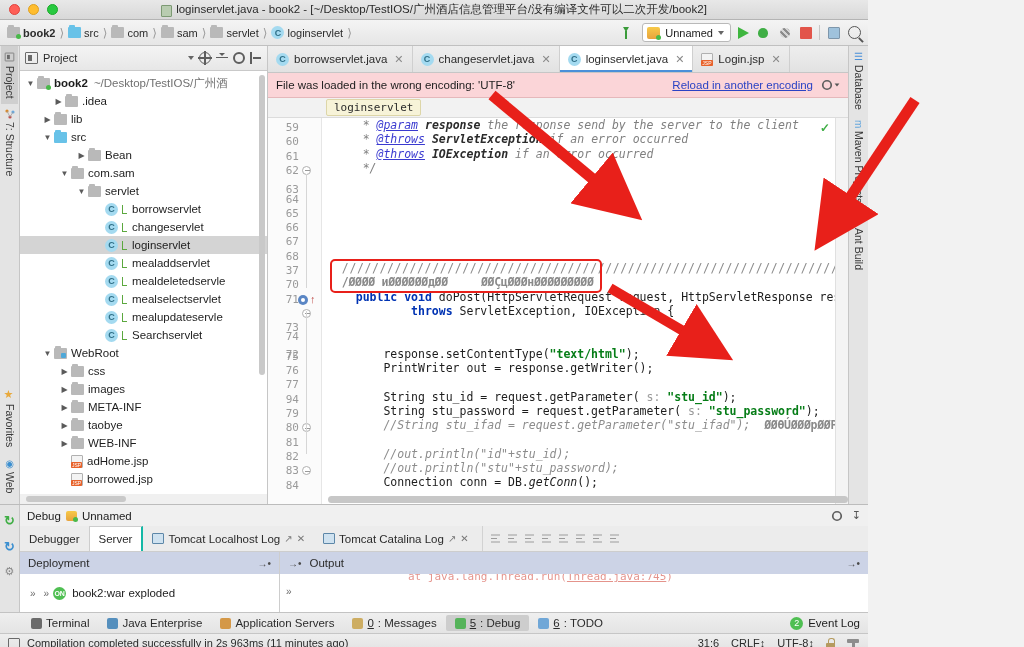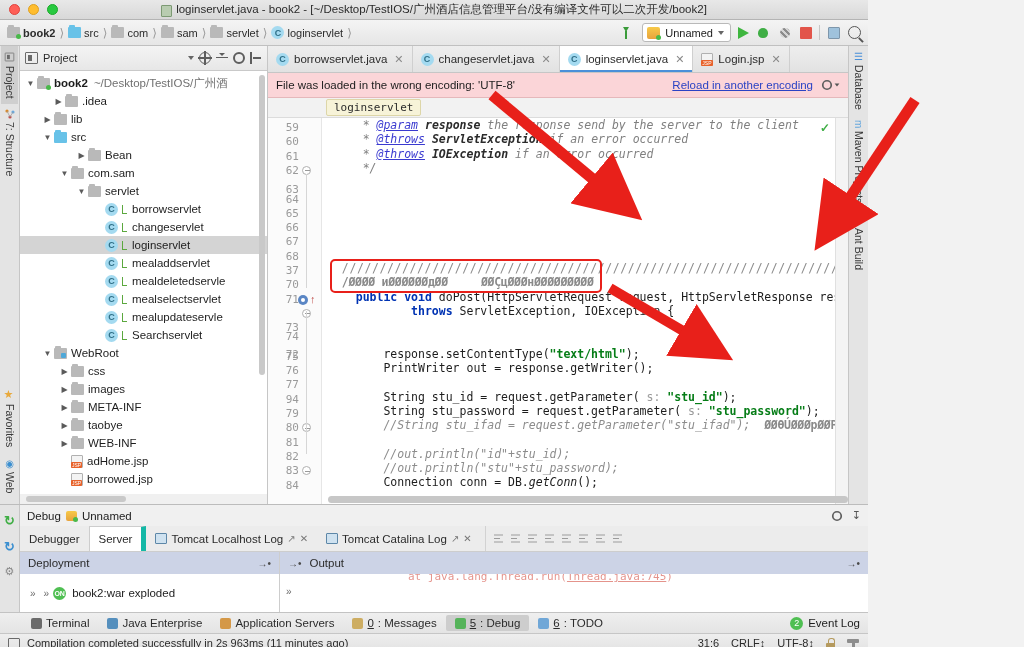--- a/index.html
+++ b/index.html
@@ -187,21 +187,21 @@
   .arrow-svg { position:absolute; pointer-events:none; }
 
   
   .debugpanel { height:108px; background:#f0f0f0; border-top:1px solid #bcbcbc; display:flex; }
   .dp-left-strip{width:20px;background:#e4e4e4;border-right:1px solid #c6c6c6;display:flex;flex-direction:column;align-items:center;gap:11px;padding-top:8px;}
   .dp-body { flex:1; display:flex; flex-direction:column; min-width:0; }
   .dp-head { height:21px; display:flex; align-items:center; padding:0 7px; gap:5px; background:#f0f0f0; font-size:11.5px; }
   .dp-head .sp{ margin-left:auto; display:flex; gap:9px; align-items:center; }
   .dp-tabs { height:26px; background:#ececec; display:flex; align-items:stretch; border-bottom:1px solid #cdcdcd;}
   .dtab { display:flex; align-items:center; gap:4px; padding:0 9px; font-size:11.5px; color:#2b2b2b; }
-  .dtab.active { background:#fff; border-left:1px solid #cdcdcd; border-right:5px solid #14b8a6; border-top:1px solid #cdcdcd;}
+  .dtab.active { background:#fff; border-left:1px solid #cdcdcd; border-right:2px solid #14b8a6; border-top:1px solid #cdcdcd;}
   .dtab .cl { color:#777; font-size:10px; }
   .dtoolbar{display:flex;align-items:center;gap:4px;padding-left:6px;border-left:1px solid #d2d2d2;margin-left:4px;}
   .dtb{width:13px;height:13px;opacity:.55;position:relative;}
   .dp-cols { flex:1; display:flex; min-height:0; }
   .dcol-a { width:260px; display:flex; flex-direction:column; border-right:1px solid #cdcdcd; }
   .dcol-b { flex:1; display:flex; flex-direction:column; }
   .dcol-head { height:22px; background:#ccd3e6; display:flex; align-items:center; padding:0 8px; font-size:11.5px; color:#2b2b2b;}
   .dcol-head .pin { margin-left:auto; color:#4a4a4a; font-size:10px; }
   .dcol-body { flex:1; background:#fff; display:flex; align-items:center; padding-left:6px; font-size:11.5px; position:relative; }
   .tomcat-run{width:13px;height:13px;border-radius:50%;background:#4fbf52;color:#fff;font-size:7px;display:flex;align-items:center;justify-content:center;font-weight:bold;}

